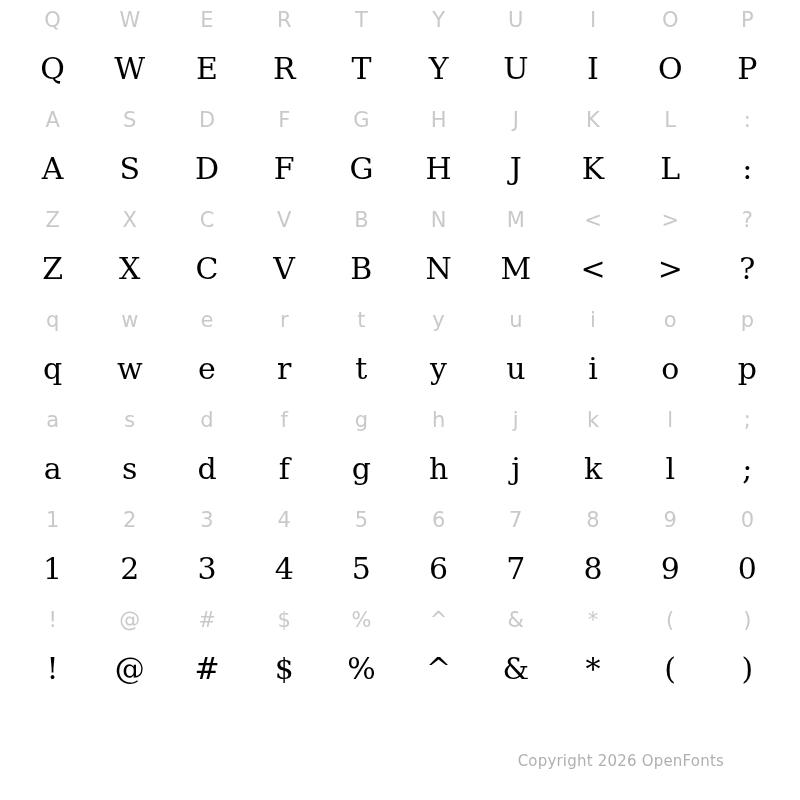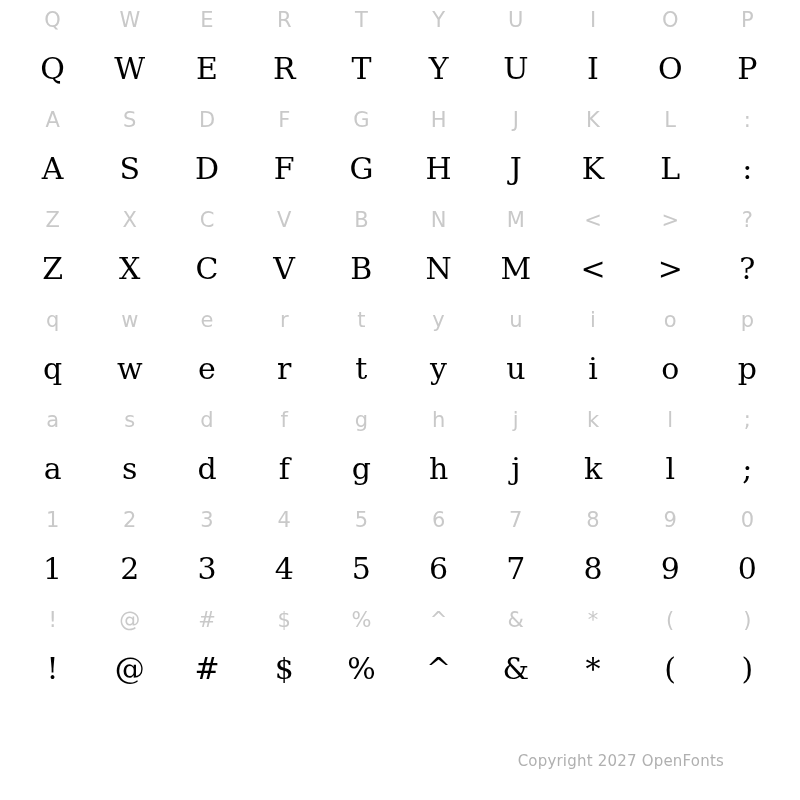--- a/index.html
+++ b/index.html
@@ -234,14 +234,14 @@
       <div class="cell">%</div>
       <div class="cell">^</div>
       <div class="cell">&amp;</div>
       <div class="cell">*</div>
       <div class="cell">(</div>
       <div class="cell">)</div>
     </div>
 
   </div>
 
-  <div class="footer">Copyright 2027 OpenFonts</div>
+  <div class="footer">Copyright 2026 OpenFonts</div>
 </div>
 
 </body></html>

